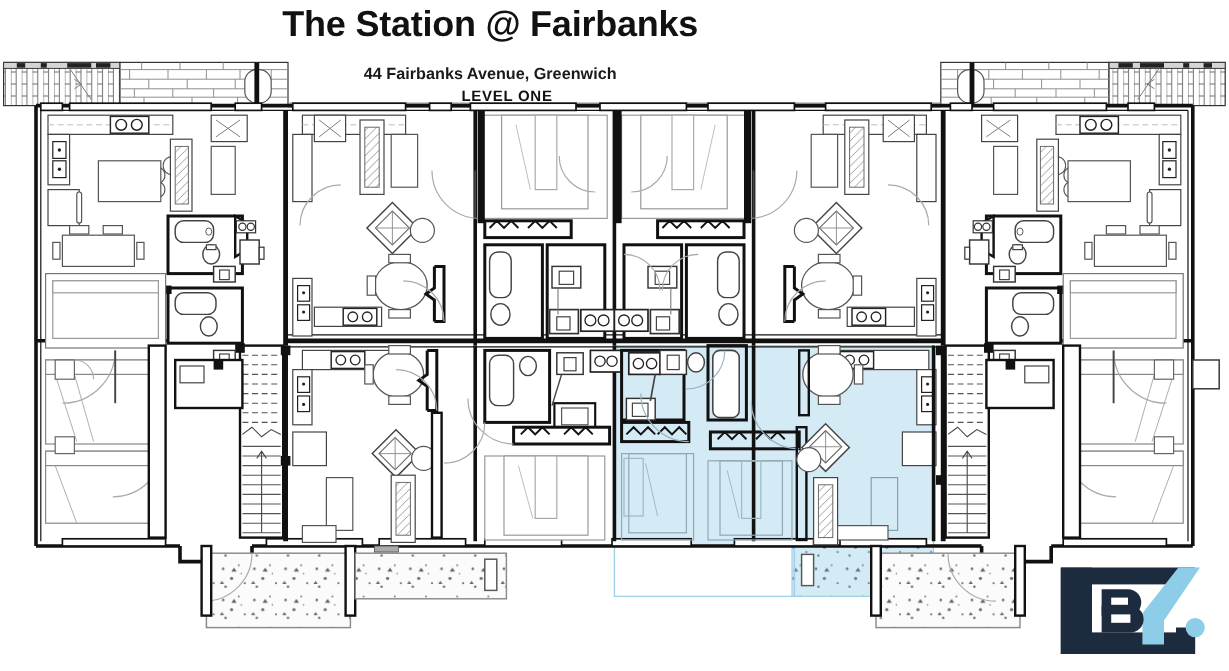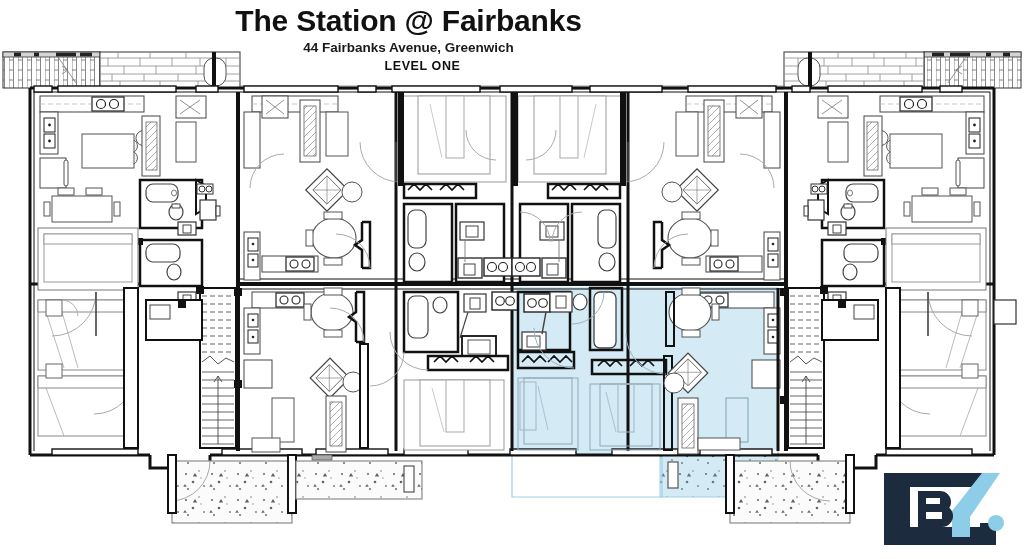--- a/index.html
+++ b/index.html
@@ -16,21 +16,21 @@
     position:absolute;left:0;top:4px;width:817px;
     text-align:center;z-index:40;pointer-events:none;
   }
   .t-main{
     font-size:30px;font-weight:bold;color:#111111;
     letter-spacing:-0.2px;line-height:34px;
     font-family:"Liberation Sans", sans-serif;
   }
   .t-sub{
     font-size:13.5px;font-weight:bold;color:#1a1a1a;
-    line-height:17px;margin-top:1px;
+    line-height:17px;margin-top:15px;
   }
   .t-level{
     font-size:12.5px;font-weight:bold;color:#111111;
     letter-spacing:0.6px;line-height:16px;margin-top:2px;padding-left:28px;
   }
 
   
   .logo{position:absolute;right:14px;bottom:8px;width:132px;height:86px;z-index:45;}
 
   

